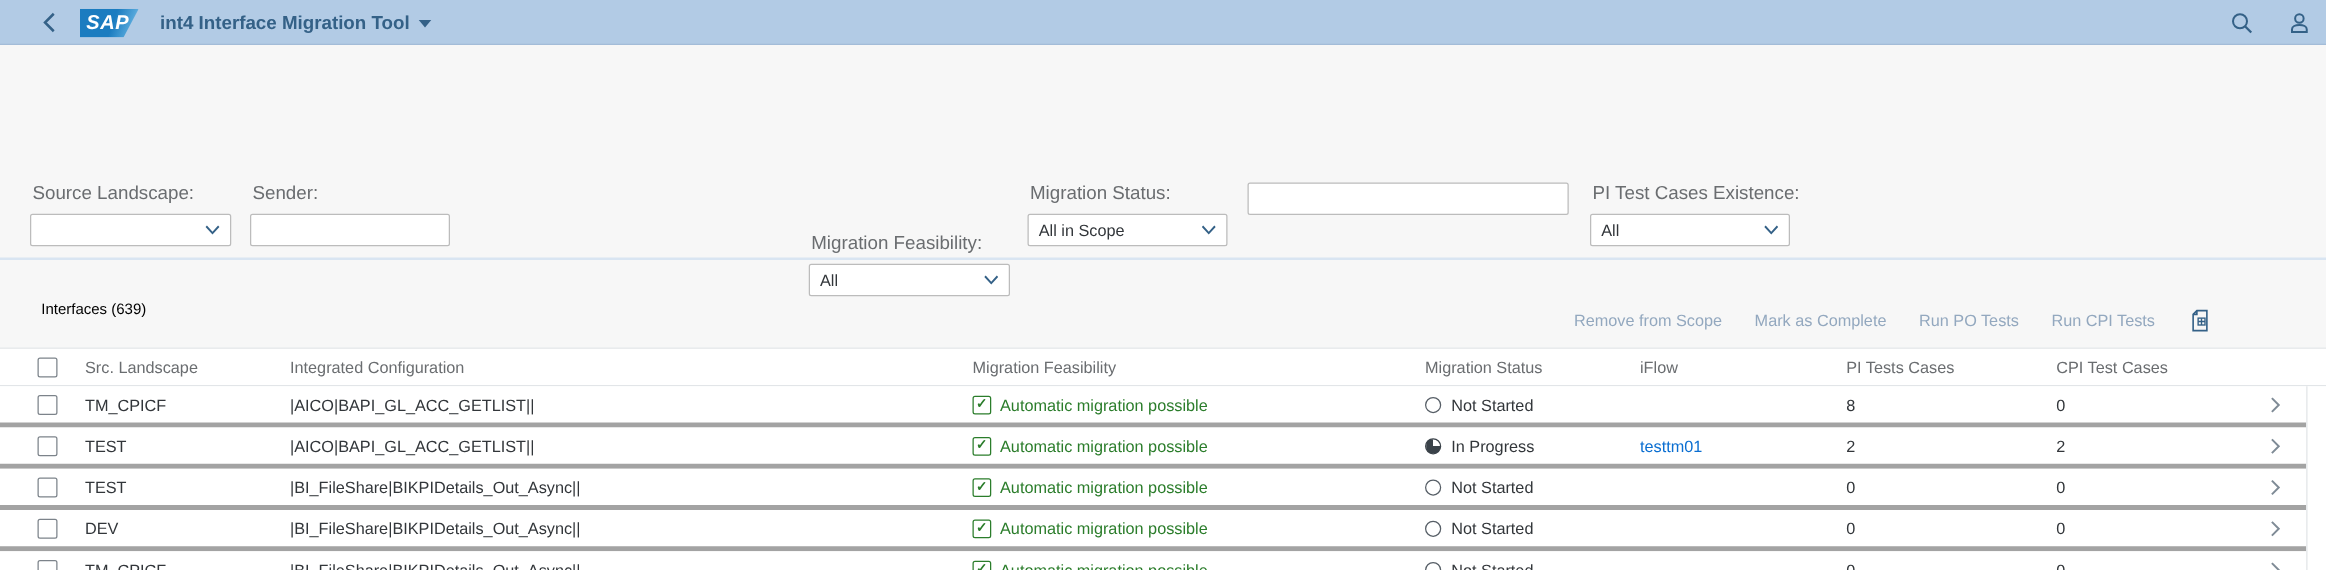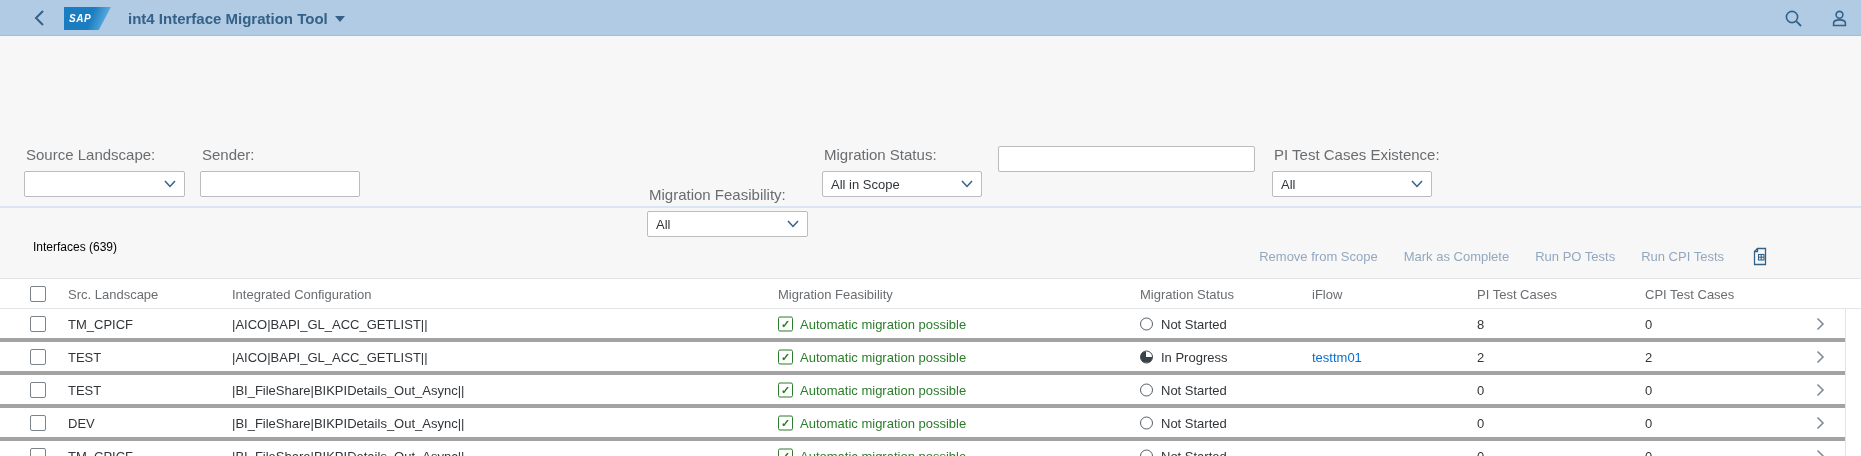--- a/index.html
+++ b/index.html
@@ -12,21 +12,21 @@
   .shell {
     position:absolute; top:0; left:0; width:100%; height:36px;
     background:#b2cbe5; border-bottom:1px solid #a3bcd8;
     display:flex; align-items:center;
   }
   .shell-back { position:absolute; left:30px; top:0; height:36px; width:20px; display:flex; align-items:center; justify-content:center; cursor:pointer; }
   .sap-logo {
     position:absolute; left:64px; top:7px; width:47px; height:23px;
     clip-path:polygon(0 0, 100% 0, 74% 100%, 0 100%);
     background:linear-gradient(110deg,#1b7cc0 0%,#1b7cc0 55%,#4fa3d8 80%,#8fc6ea 100%);
-    color:#fff; font-weight:700; font-style:italic; font-size:10px; letter-spacing:.5px;
+    color:#fff; font-weight:700; font-style:italic; font-size:16px; letter-spacing:.5px;
     display:flex; align-items:center; padding-left:5px; cursor:pointer;
   }
   .shell-title {
     position:absolute; left:128px; top:0; height:36px; display:flex; align-items:center; gap:7px;
     color:#346187; font-weight:700; font-size:15px; cursor:pointer;
   }
   .title-caret { width:0; height:0; border-left:5px solid transparent; border-right:5px solid transparent; border-top:6px solid #346187; margin-top:2px; }
   .shell-icons { position:absolute; right:12px; top:0; height:36px; display:flex; align-items:center; gap:26px; }
   .icon-btn { width:20px; height:20px; display:flex; align-items:center; justify-content:center; cursor:pointer; }
 
@@ -196,21 +196,21 @@
 
   <div class="thead">
     <div class="cell c-cb">
         <div class="cb"></div>
       </div>
     <span class="cell th c-src">Src. Landscape</span>
     <span class="cell th c-ic">Integrated Configuration</span>
     <span class="cell th c-feas">Migration Feasibility</span>
     <span class="cell th c-stat">Migration Status</span>
     <span class="cell th c-ifl">iFlow</span>
-    <span class="cell th c-pi">PI Test Cases</span>
+    <span class="cell th c-pi">PI Tests Cases</span>
     <span class="cell th c-cpi">CPI Test Cases</span>
   </div>
 
   <div class="trow row-0">
     <div class="cell c-cb">
         <div class="cb"></div>
       </div>
     <span class="cell c-src">TM_CPICF</span>
     <span class="cell c-ic">|AICO|BAPI_GL_ACC_GETLIST||</span>
     <div class="cell c-feas feas-wrap">

